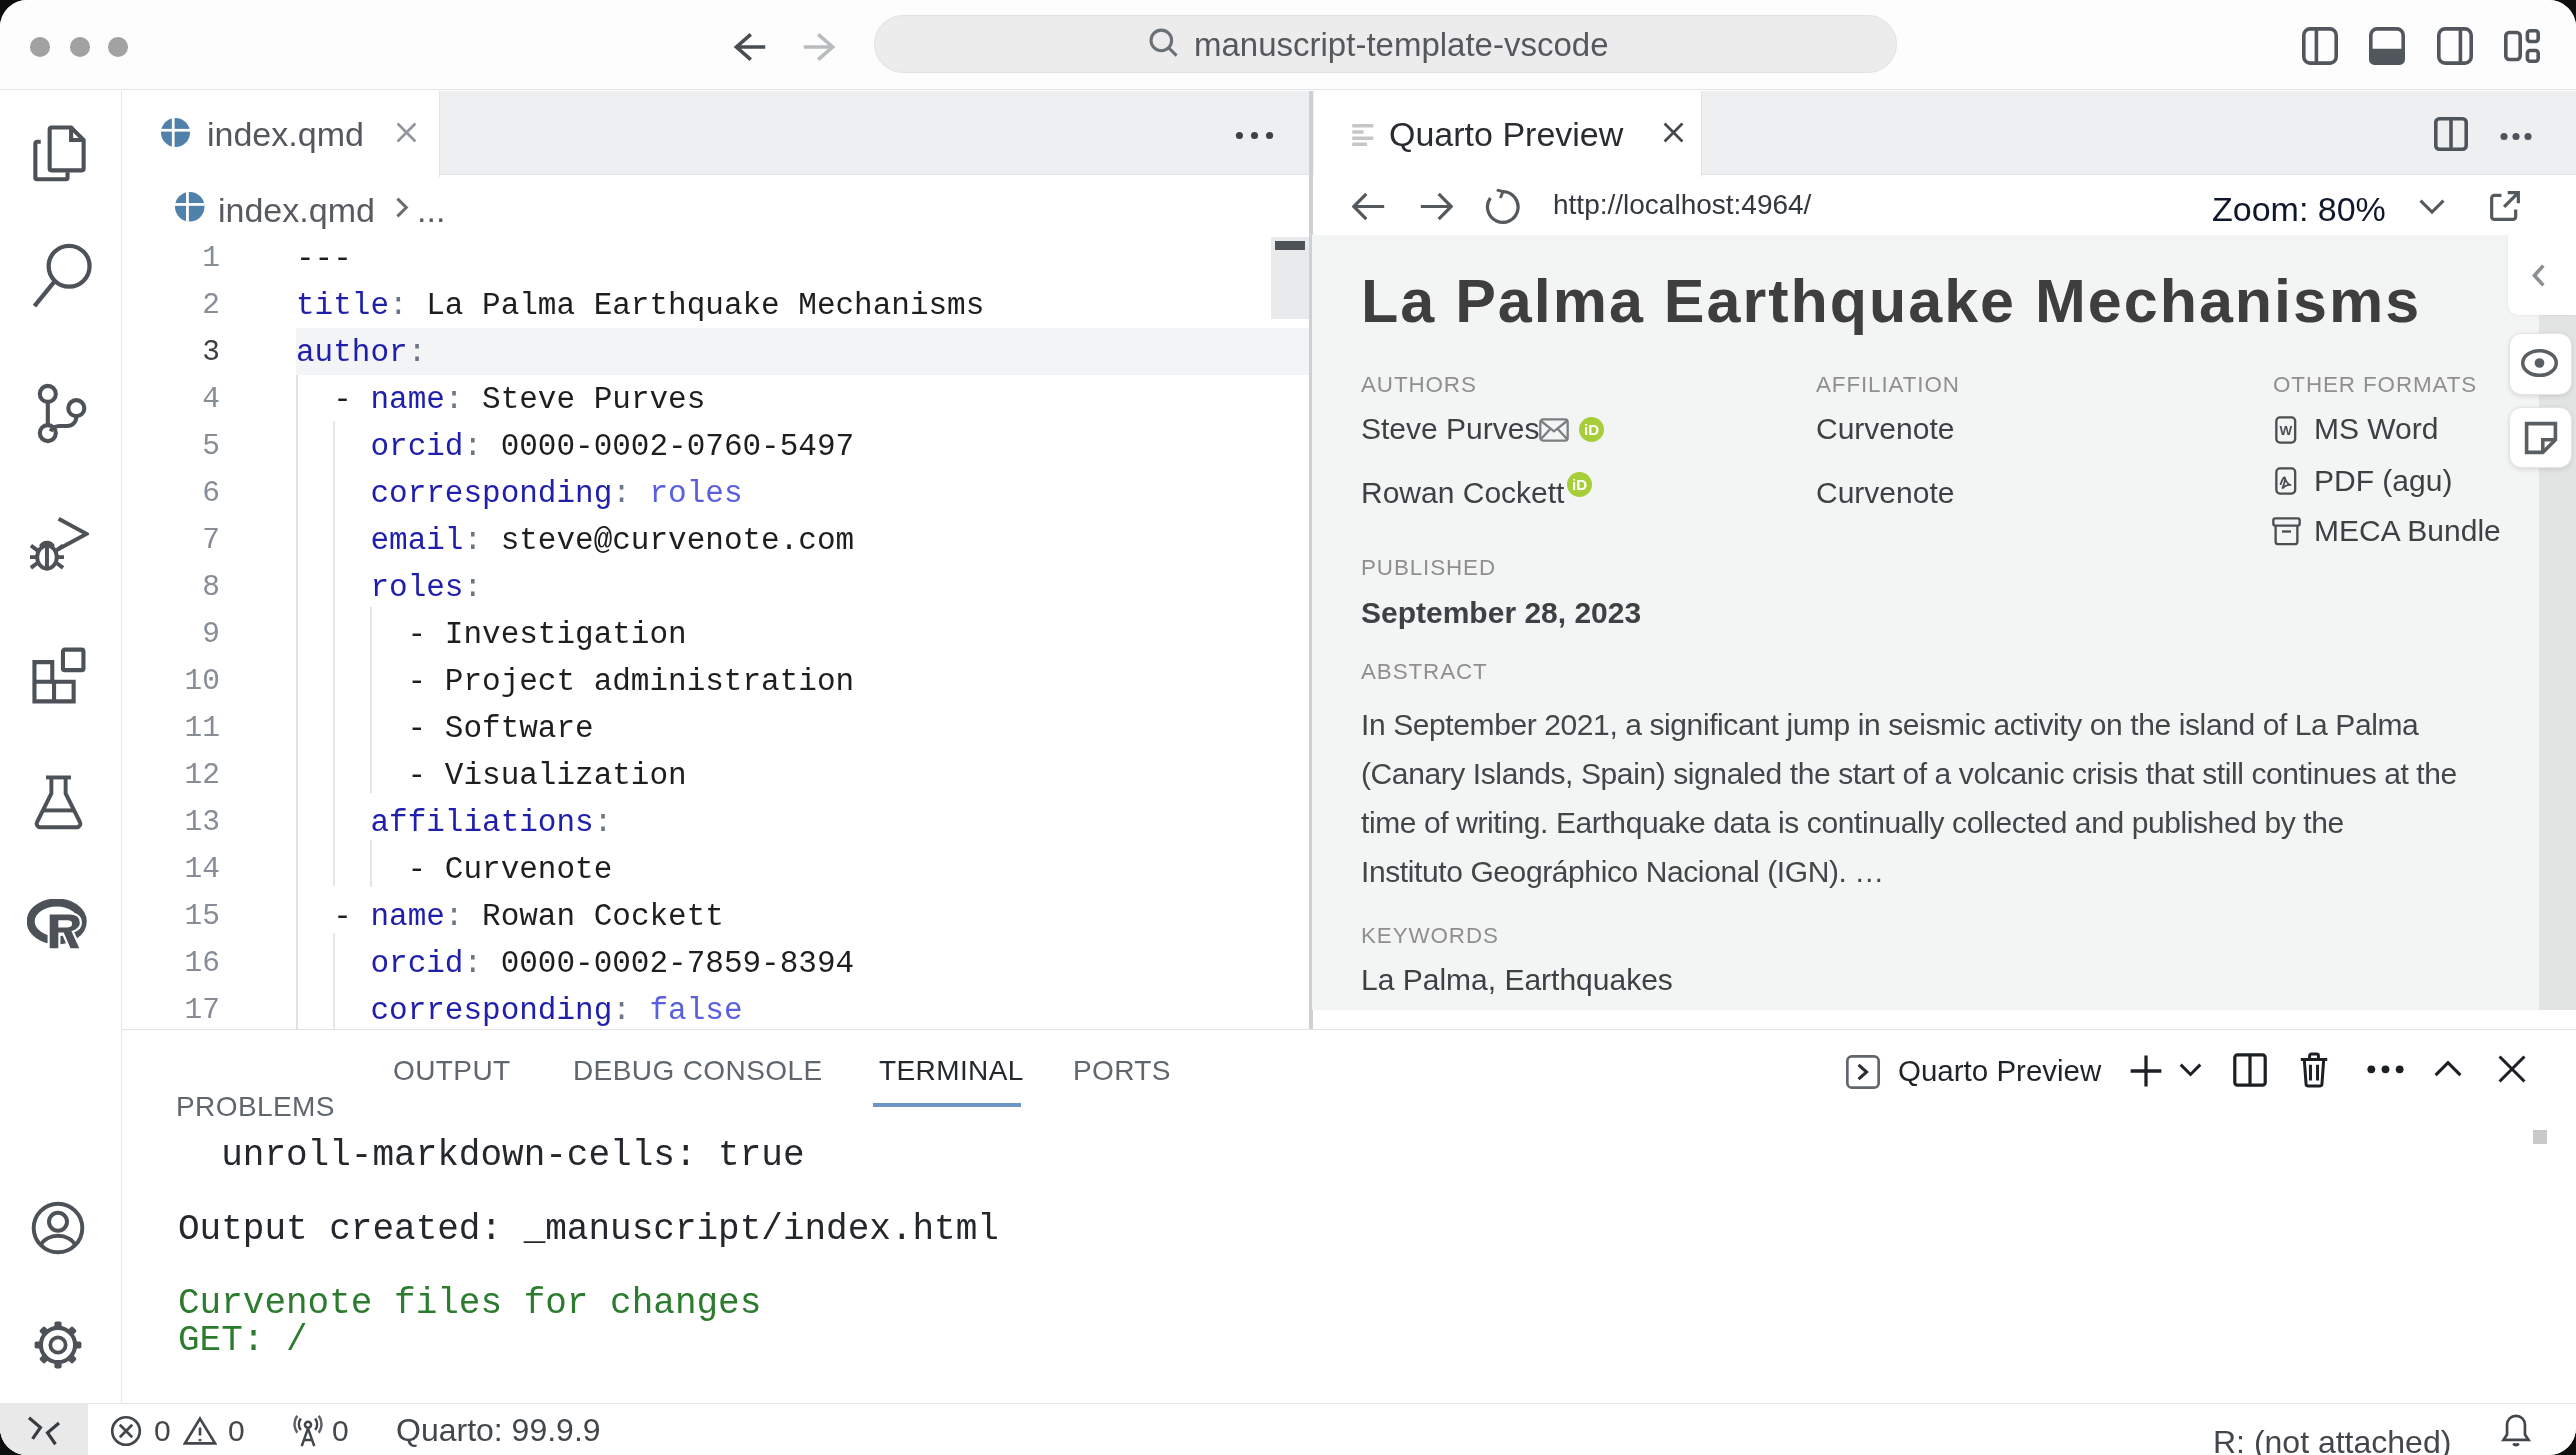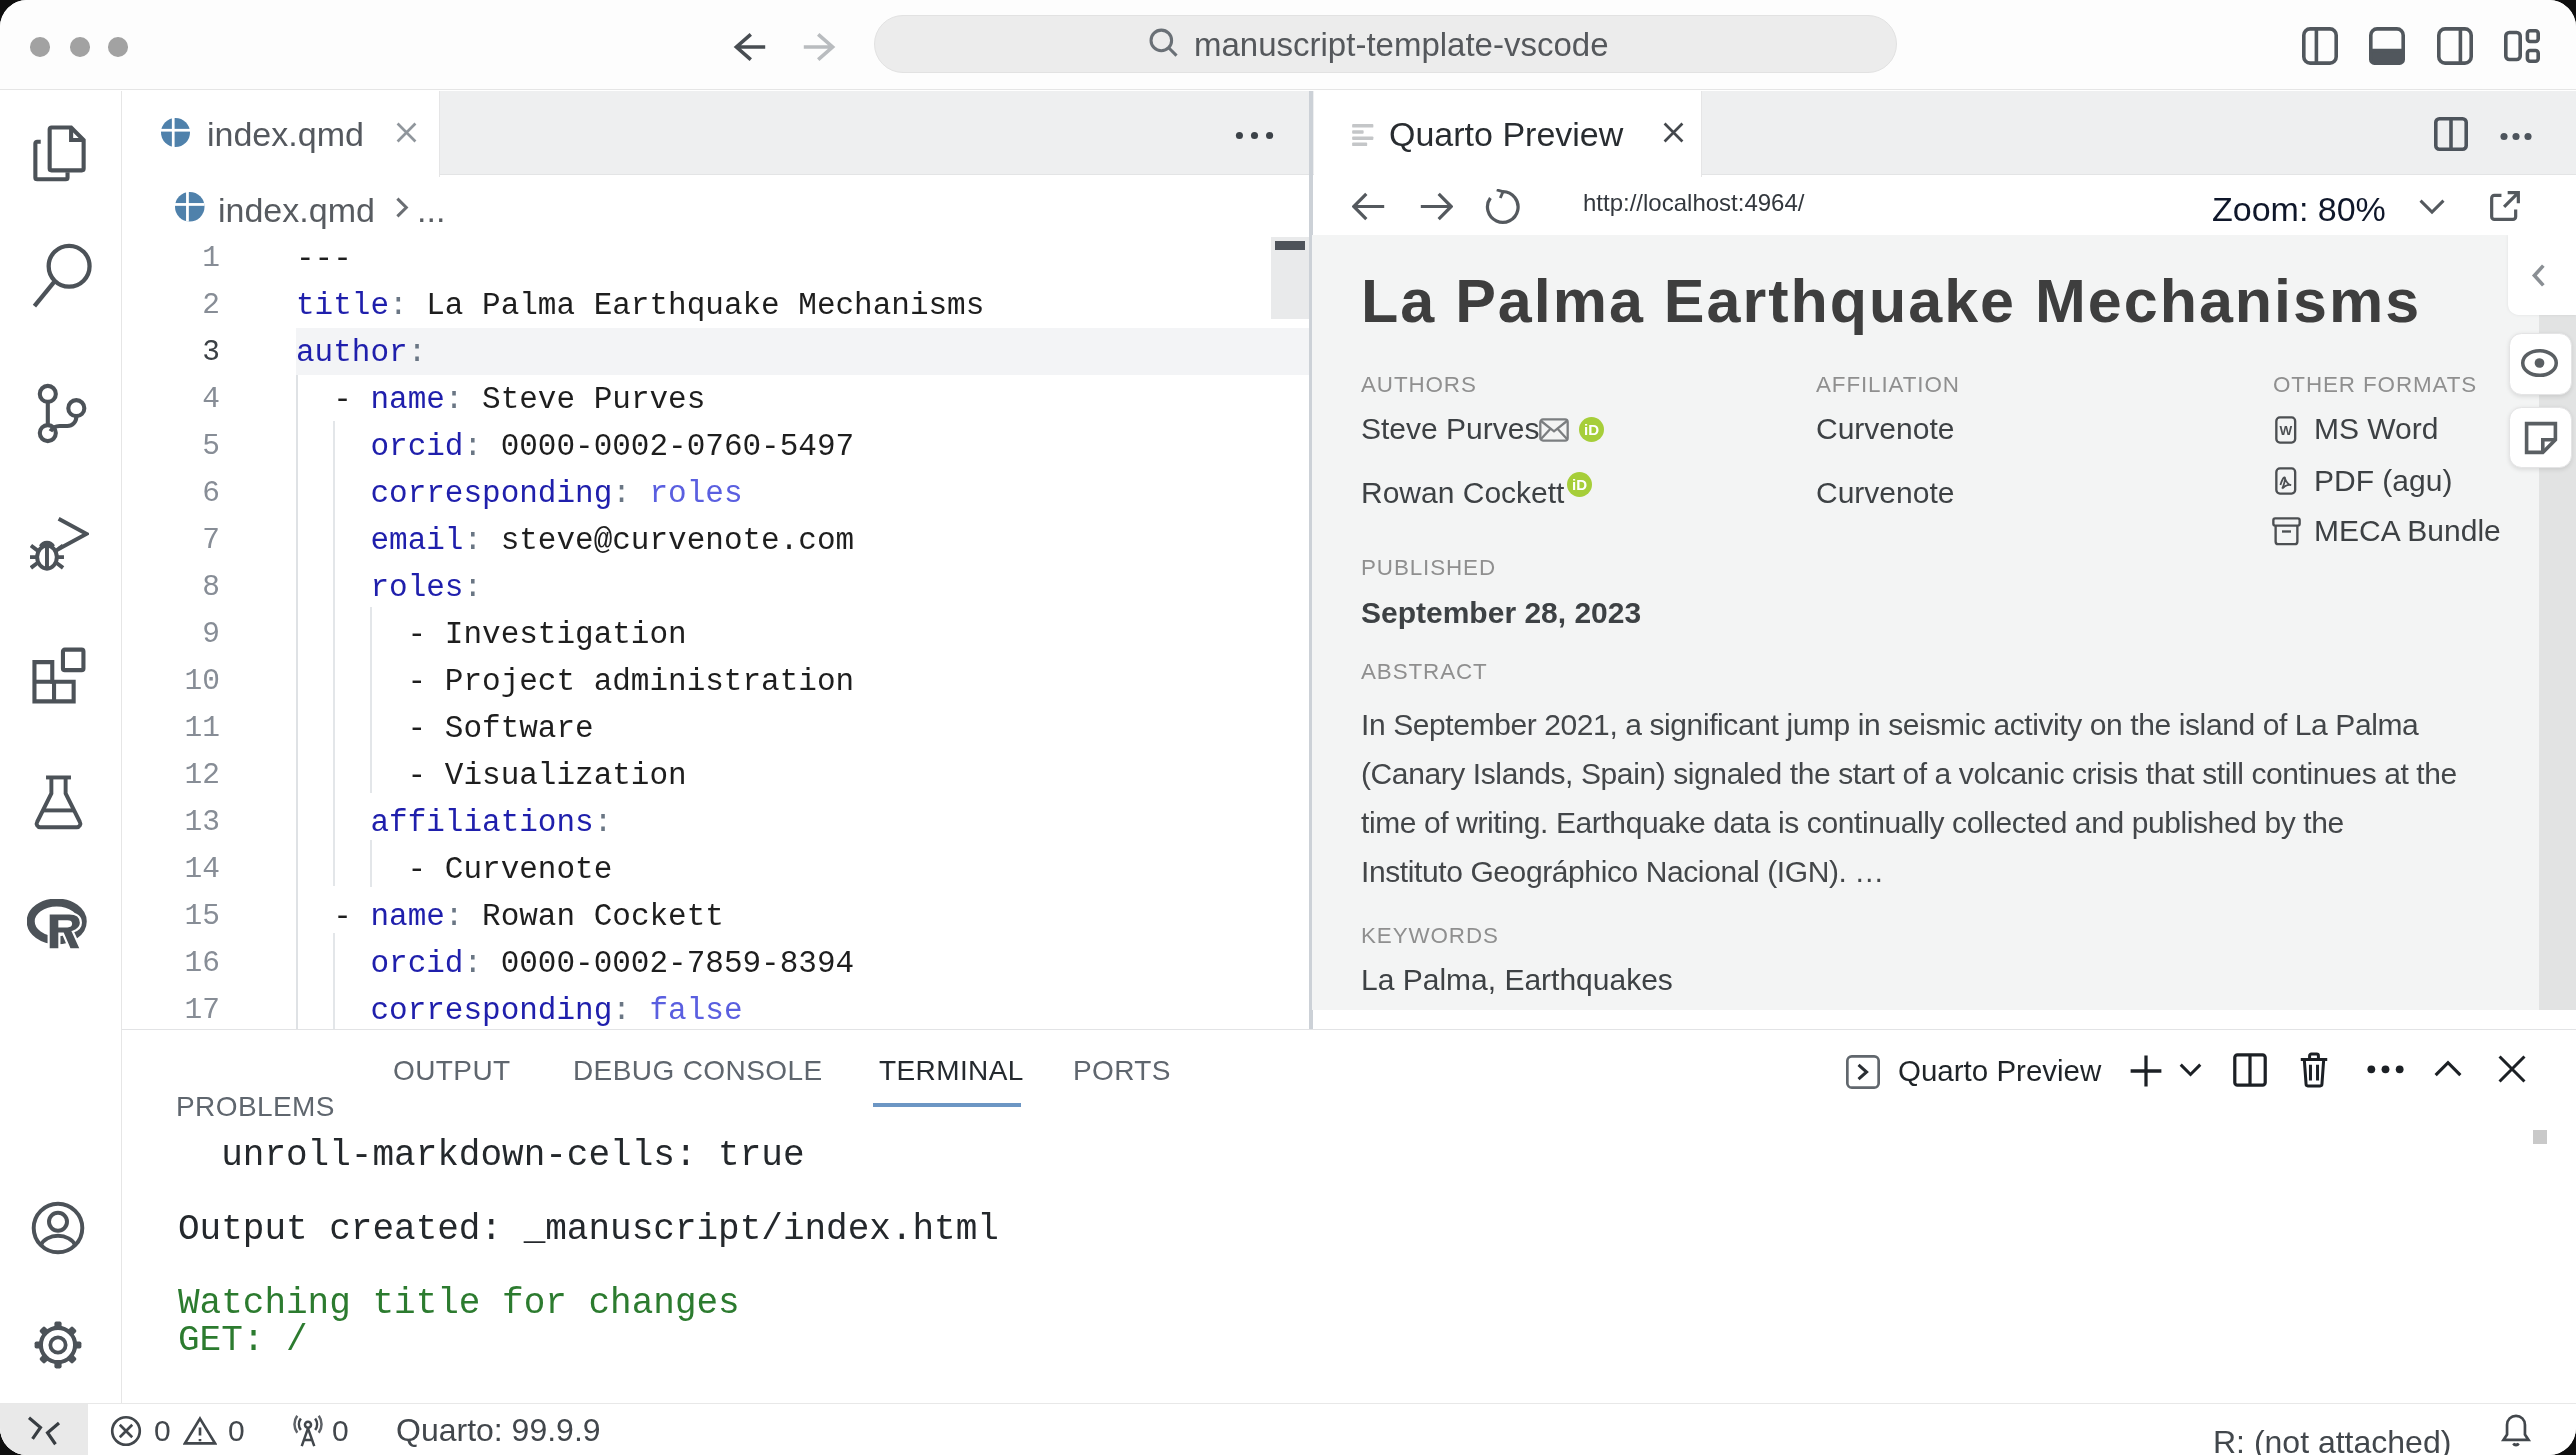--- a/index.html
+++ b/index.html
@@ -230,21 +230,21 @@
   <svg class="abs" style="left:1352px;top:192px;" width="34" height="29" viewBox="0 0 38 32" fill="none" stroke="#54595e" stroke-width="3.6">
       <path d="M16 2 L2 16 L16 30 M2 16 H36"></path>
     </svg>
   <svg class="abs" style="left:1419px;top:192px;" width="34" height="29" viewBox="0 0 38 32" fill="none" stroke="#54595e" stroke-width="3.6">
       <path d="M22 2 L36 16 L22 30 M36 16 H2"></path>
     </svg>
   <svg class="abs" style="left:1485px;top:189px;" width="36" height="36" viewBox="0 0 40 40" fill="none" stroke="#54595e" stroke-width="3.6">
       <path d="M20 3 A 17 17 0 1 1 6 10"></path>
       <path d="M20 3 L13 1 M20 3 L17 10" stroke-width="3.2"></path>
     </svg>
-  <div class="abs" style="left:1553px;top:189px;font-size:24px;color:#33383e;margin-left:30px;">http://localhost:4964/</div>
+  <div class="abs" style="left:1553px;top:189px;font-size:28px;color:#33383e;">http://localhost:4964/</div>
   <div class="abs" style="left:2212px;top:190px;font-size:34px;color:#0f172a;">Zoom: 80%</div>
   <svg class="abs" style="left:2417px;top:197px;" width="30" height="19.7" viewBox="0 0 34 22" fill="none" stroke="#54595e" stroke-width="3.4">
       <path d="M4 4 L17 17 L30 4"></path>
     </svg>
   <svg class="abs" style="left:2489px;top:190px;" width="32" height="32" viewBox="0 0 36 36" fill="none" stroke="#54595e" stroke-width="3.6">
       <path d="M30 22 V30 a3 3 0 0 1 -3 3 H6 a3 3 0 0 1 -3 -3 V9 a3 3 0 0 1 3 -3 H14"></path>
       <path d="M21 3 H33 V15 M33 3 L17 19"></path>
     </svg>
 
   <div class="abs" id="webview" style="left:1312px;top:235px;width:1264px;height:775px;background:#f3f4f4;overflow:hidden;">
@@ -353,21 +353,21 @@
         <path d="M3 18 L17 4 L31 18"></path>
       </svg>
     <svg class="abs" style="left:2374px;top:23px;" width="32" height="32" viewBox="0 0 36 36" fill="none" stroke="#1c2025" stroke-width="3.4">
         <path d="M4 4 L32 32 M32 4 L4 32"></path>
       </svg>
 
     <pre class="mono abs" style="left:56px;top:107px;font-size:36px;line-height:37px;color:#24282c;">  unroll-markdown-cells: true
 
 Output created: _manuscript/index.html
 
-<span style="color:#2c7b2f;">Watching title for changes</span>
+<span style="color:#2c7b2f;">Curvenote files for changes</span>
 <span style="color:#2c7b2f;">GET: /</span></pre>
     <div class="abs" style="left:2411px;top:100px;width:14.3px;height:14.3px;background:#c9c9c9;"></div>
   </div>
 
   <div class="abs" id="statusbar" style="left:0;top:1403px;width:2576px;height:53px;background:#ffffff;border-top:1.8px solid #e8e8e8;">
     <div class="abs" style="left:0;top:0;width:88px;height:53px;background:#e9e9e9;"></div>
     <svg class="abs" style="left:25px;top:11.6px;" width="38" height="30" viewBox="0 0 42 34" fill="none" stroke="#383d42" stroke-width="3.6">
         <path d="M4 2 L17 13 L8 26"></path>
         <path d="M38 8 L25 19 L34 32"></path>
       </svg>

